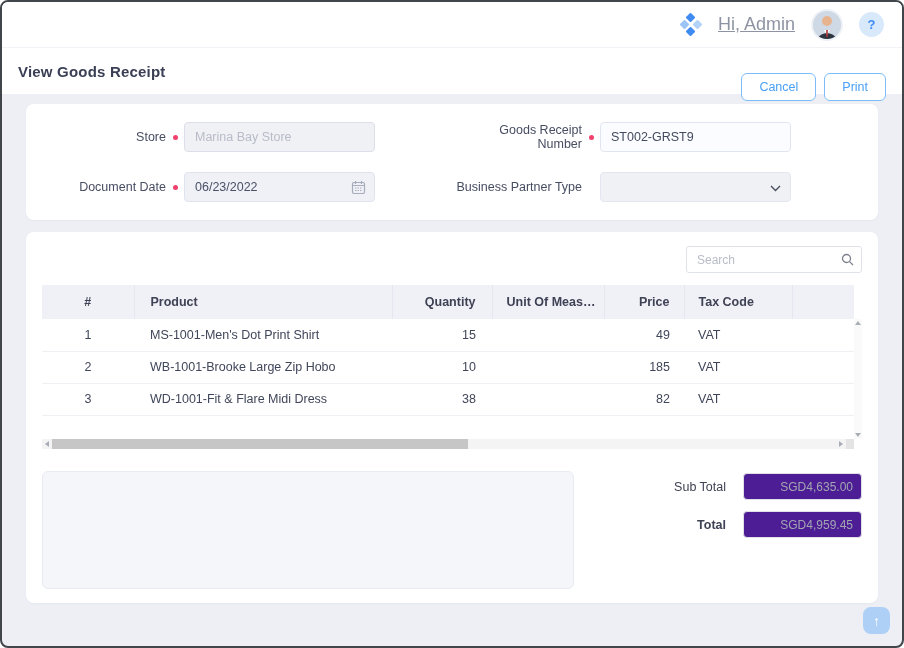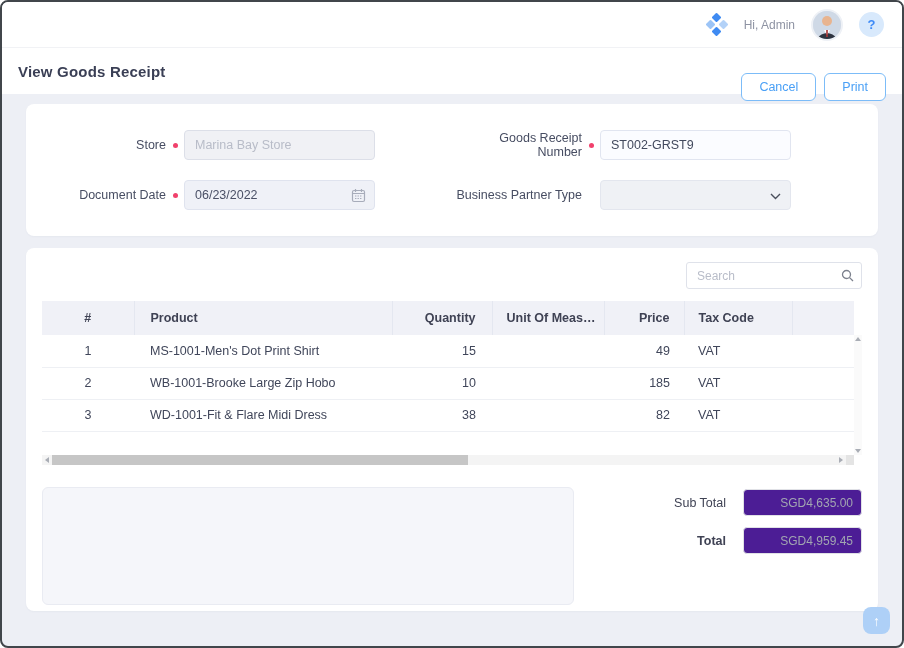--- a/index.html
+++ b/index.html
@@ -17,21 +17,21 @@
     height:46px; background:#fff; border-bottom:1px solid #f1f2f5;
     display:flex; align-items:center; justify-content:flex-end;
     padding-right:18px; gap:16px;
   }
   .apps-icon { position:relative; width:22px; height:22px; cursor:pointer; }
   .apps-icon i { position:absolute; width:7px; height:7px; transform:rotate(45deg); border-radius:1px; }
   .apps-icon .d-n { left:7.5px; top:0; background:#3f8bf2; }
   .apps-icon .d-e { left:14px; top:7.5px; background:#b3d2f8; }
   .apps-icon .d-s { left:7.5px; top:14px; background:#3f8bf2; }
   .apps-icon .d-w { left:1px; top:7.5px; background:#9cc4f6; }
-  .greeting { font-size:12px; color:#8e93a3; }
+  .greeting { font-size:18px; color:#8e93a3;text-decoration:underline; }
   .avatar { width:32px; height:32px; border-radius:50%; border:2px solid #eef1f6; overflow:hidden; background:#dfe5ee; cursor:pointer; }
   .help-btn {
     width:25px; height:25px; border-radius:50%; background:#d8e9fc;
     color:#3d8af7; font-size:13px; font-weight:bold;
     display:flex; align-items:center; justify-content:center; cursor:pointer;
   }
 
   
   .titlebar {
     height:46px; background:#fff; display:flex; align-items:center;
@@ -47,21 +47,21 @@
 
   
   .content { padding:10px 24px 0; }
   .panel {
     background:#fff; border-radius:8px;
     box-shadow:0 1px 2px rgba(60,70,110,.04);
   }
 
   
   .panel-form {
-    height:132px; margin-bottom:12px;
+    height:116px; margin-bottom:12px;
     display:grid; grid-template-columns:1fr 1fr;
     align-content:center; row-gap:20px; padding:4px 0;
   }
   .field { display:flex; align-items:center; }
   .field-label { font-size:12.5px; color:#474d62; text-align:right; }
   .col-left .field-label { width:140px; }
   .col-right .field-label { width:130px; }
   .req-wrap { width:18px; display:flex; justify-content:center; }
   .req-dot { width:5px; height:5px; border-radius:50%; background:#f1416c; }
   .control { width:191px; height:30px; font-size:12.5px; border-radius:4px; font-family:inherit; }
@@ -77,21 +77,21 @@
     padding:0 10px; font-size:12.5px; color:#4a5066; font-family:inherit;
   }
   .date-icon { width:32px; display:flex; justify-content:center; cursor:pointer; }
   .select-wrap {
     width:191px; height:30px; background:#eff1f5; border:1px solid #e3e6ee;
     border-radius:4px; display:flex; align-items:center; justify-content:flex-end;
     padding-right:9px; cursor:pointer;
   }
 
   
-  .panel-items { padding:14px 16px 6px; position:relative; }
+  .panel-items { padding:14px 16px 14px; position:relative; }
   .search-row { display:flex; justify-content:flex-end; margin-bottom:12px; }
   .search-box {
     width:176px; height:27px; border:1px solid #dfe2ea; border-radius:3px;
     background:#fff; display:flex; align-items:center;
   }
   .search-box input {
     flex:1; min-width:0; border:none; outline:none; background:transparent;
     padding:0 0 0 10px; font-size:12px; color:#555; font-family:inherit;
   }
   .search-box input::placeholder { color:#b9bdc9; }

